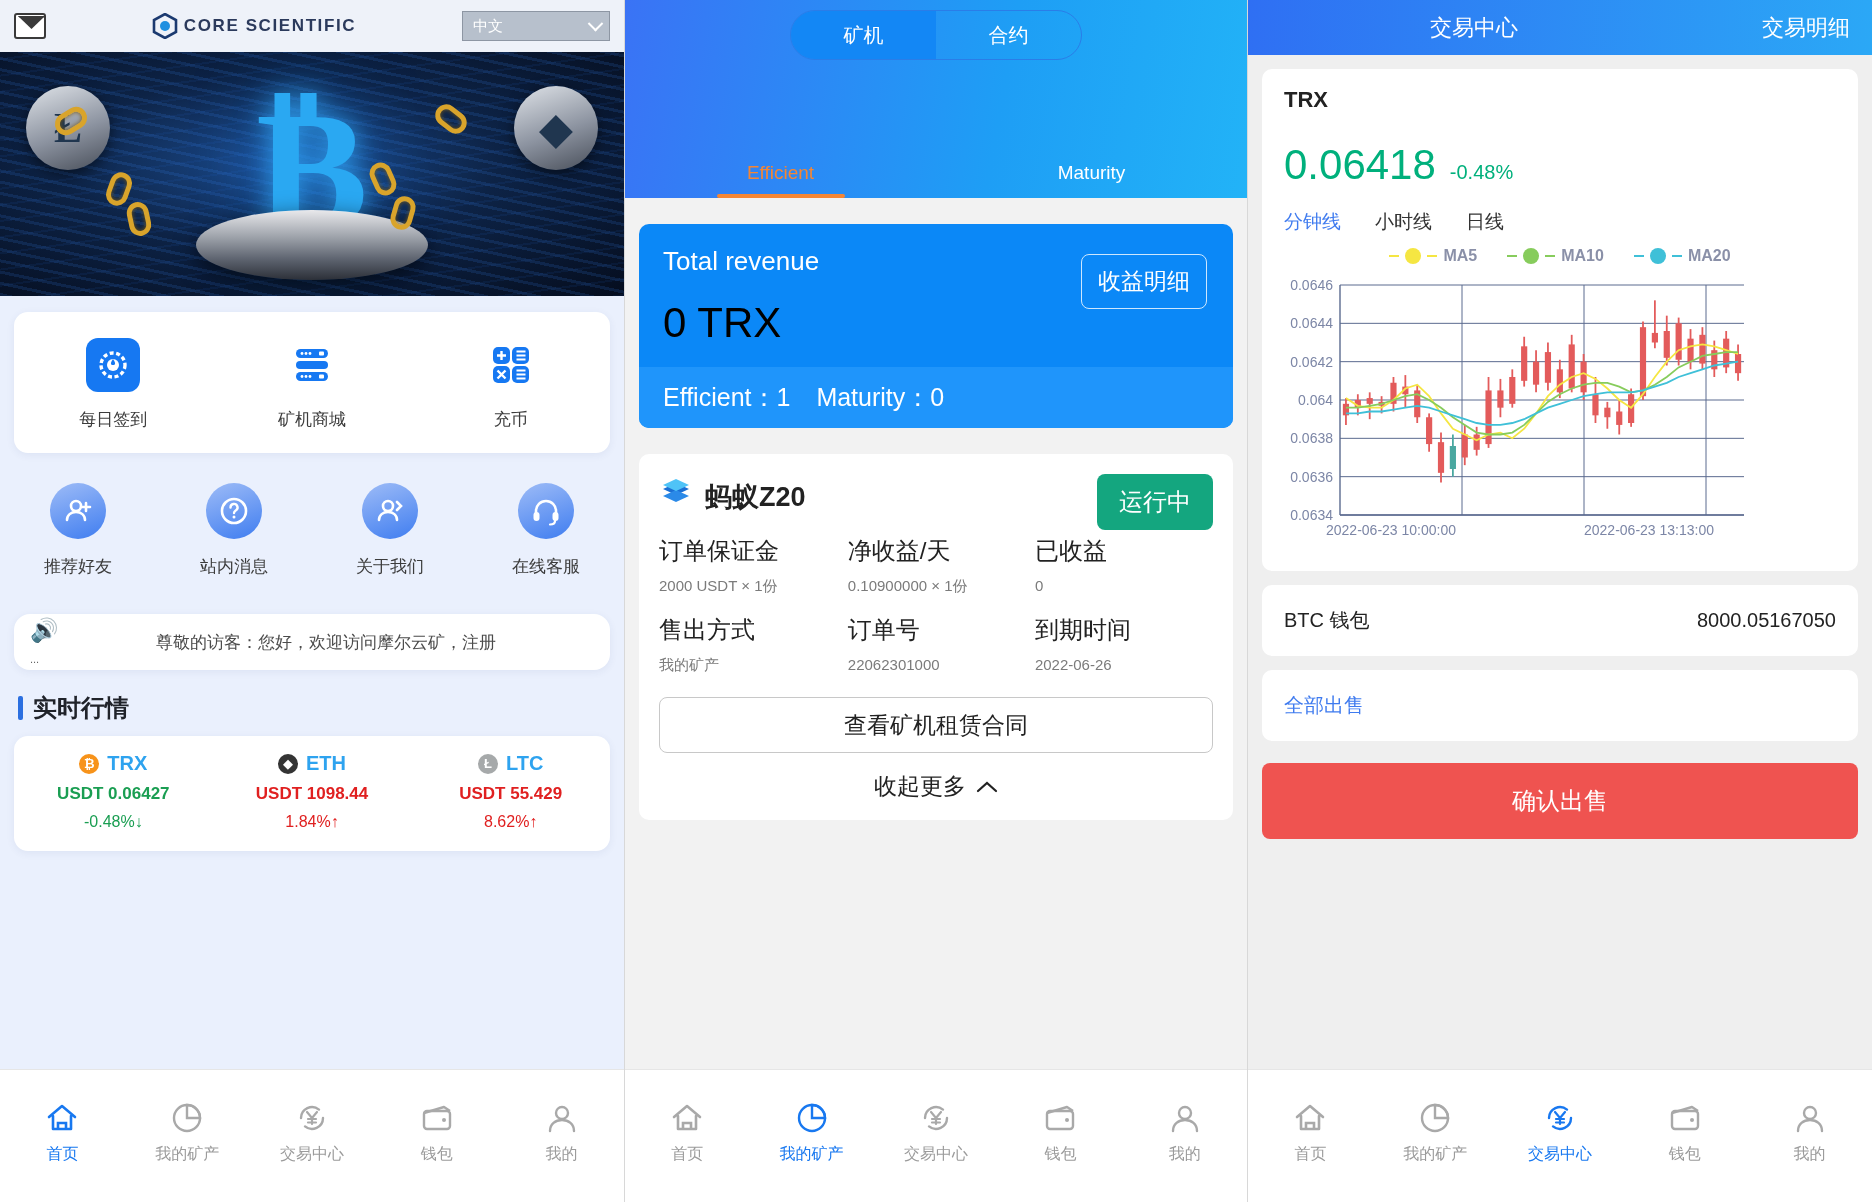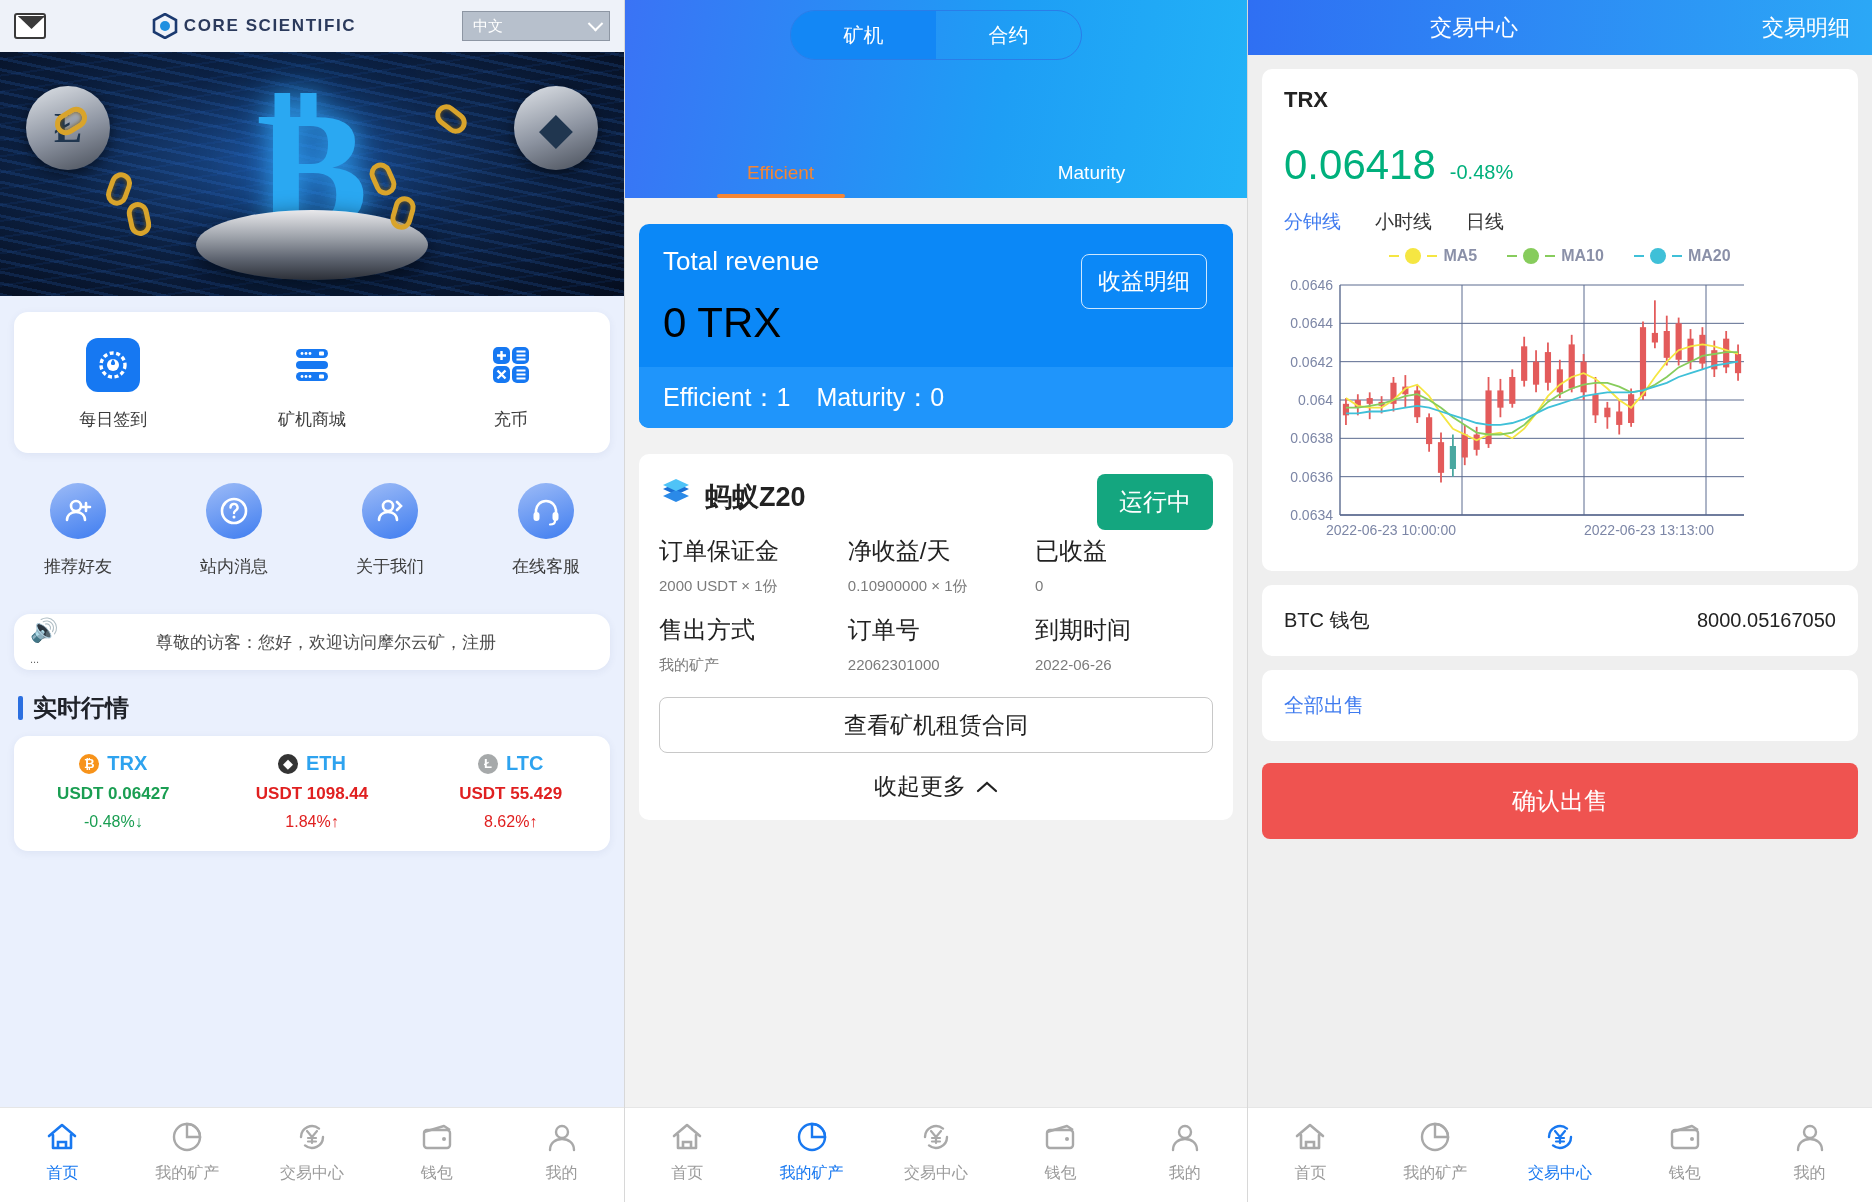--- a/index.html
+++ b/index.html
@@ -91,21 +91,21 @@
   .ticker { display:flex; background:#fff; border-radius:14px; margin: 12px 14px 0;
     padding: 16px 0 20px; box-shadow: 0 2px 8px rgba(40,60,110,.07); }
   .tk { flex:1; display:flex; flex-direction:column; align-items:center; gap:9px; }
   .tk-head { display:flex; align-items:center; gap:8px; font-size:20px; font-weight:700; color:#2ea3ef; }
   .tk-dot { width:20px; height:20px; border-radius:50%; display:flex; align-items:center;
     justify-content:center; font-size:13px; font-weight:700; color:#fff; }
   .tk-price { font-size:17px; font-weight:700; }
   .tk-chg { font-size:16px; }
 
   
-  .tabbar { position:absolute; left:0; bottom:0; width:100%; height:95px;
+  .tabbar { position:absolute; left:0; bottom:0; width:100%; height:133px;
     background:#fff; border-top:1px solid #e6e6e6; display:flex; align-items:center;
     padding-bottom: 6px; }
   .tab { flex:1; display:flex; flex-direction:column; align-items:center; gap:9px; }
   .tab-label { font-size:16px; color:#9b9b9b; }
   .tab.active .tab-label { color:#1878f0; }
   .tab svg { display:block; }
 
   
   .p2 { background:#f2f2f2; }
   .p2-head { height: 198px; background: linear-gradient(100deg,#3a73f5 0%, #1e9ef5 60%, #22b3f7 100%);

